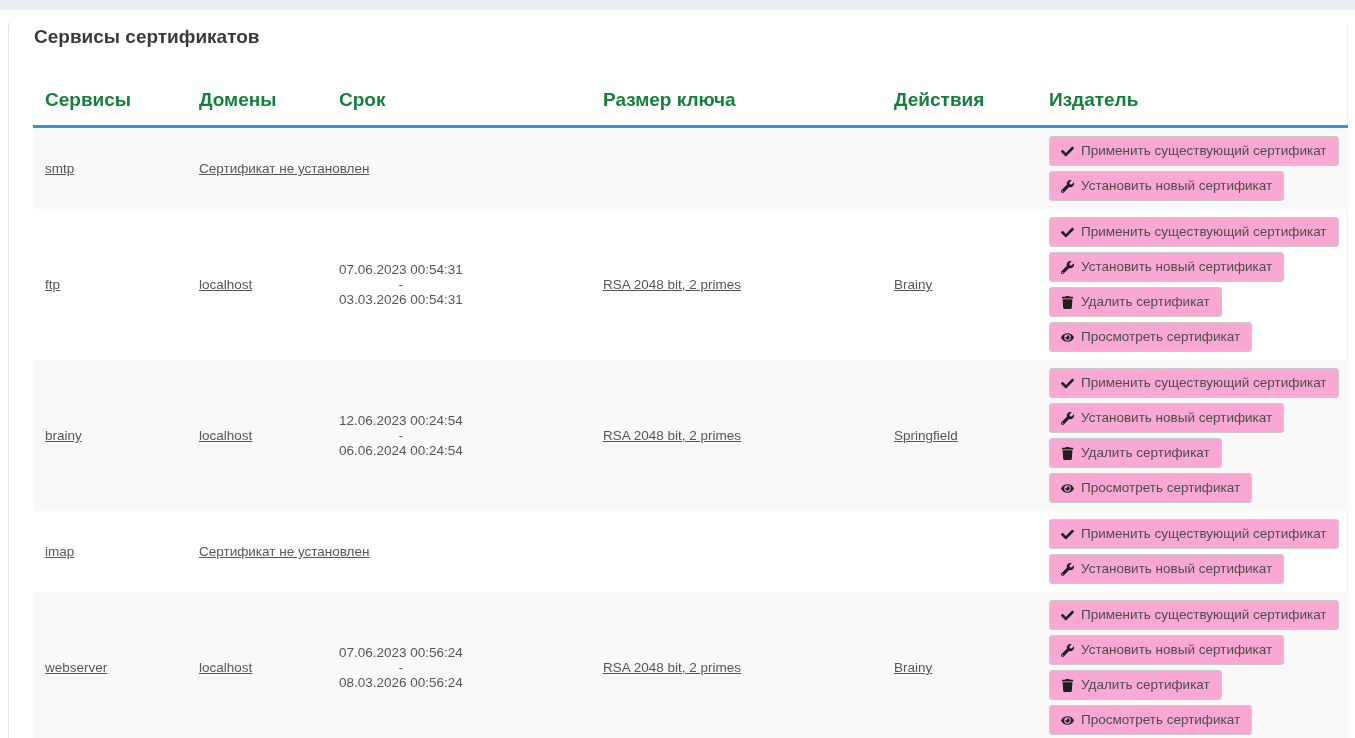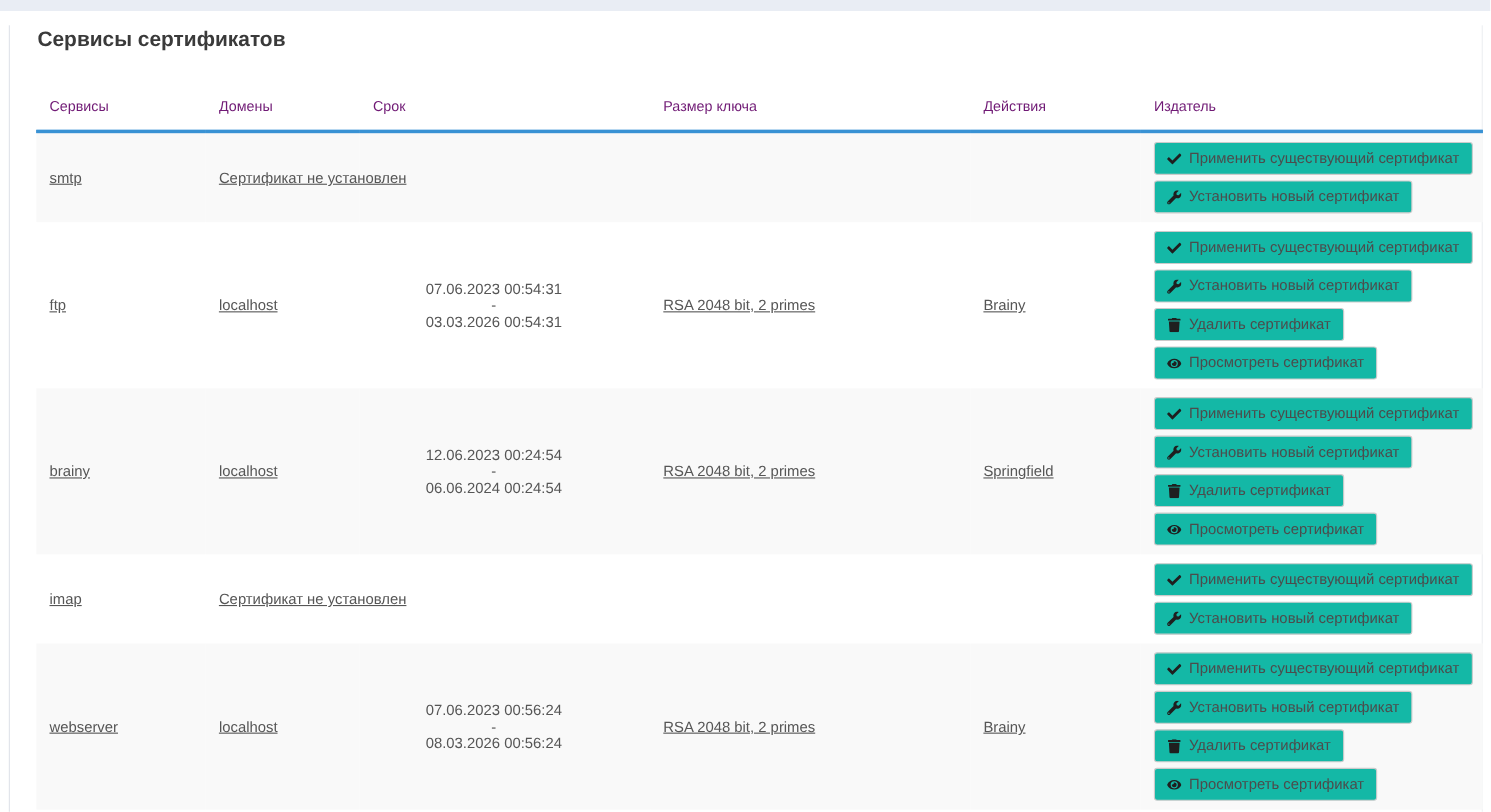--- a/index.html
+++ b/index.html
@@ -40,52 +40,51 @@
     border-collapse:collapse;
     table-layout:fixed;
     width:1315px;
     font-size:13.5px;
     color:var(--text);
   }
   col.c1{width:154px;} col.c2{width:140px;} col.c3{width:264px;}
   col.c4{width:291px;} col.c5{width:155px;} col.c6{width:311px;}
   thead th{
     text-align:left;
-    font-size:13px;
-    font-weight:normal;
-    color:#701a75;
+    font-size:19px;
+    font-weight:bold;
+    color:#15803d;
     padding:14px 12px 14px 12px;
     border-bottom:3px solid var(--accent);
     white-space:nowrap;
   }
   tbody tr.striped{background:var(--stripe);}
   tbody td{
     padding:8px 12px;
     vertical-align:middle;
     overflow:visible;
   }
   td.c-service, td.c-domain, td.c-key, td.c-issuer{white-space:nowrap;text-decoration:underline;}
   .term-box{
     display:inline-block;
     text-align:center;
     line-height:15px;
-    margin-left:48px;
   }
   .term-box span{display:block;}
   .actions-stack{
     display:flex;
     flex-direction:column;
     align-items:flex-start;
     gap:5px;
   }
   button.action-btn{
     display:flex;
     align-items:center;
     gap:7px;
-    background:#14b8a6;
+    background:#f9a8d4;
     border:1px solid #cbcbcb;
     border-radius:3px;
     padding:6px 11px;
     font-family:"Liberation Sans", sans-serif;
     font-size:13.5px;
     line-height:16px;
     color:#4c4c4c;
     cursor:pointer;
     white-space:nowrap;
   }

